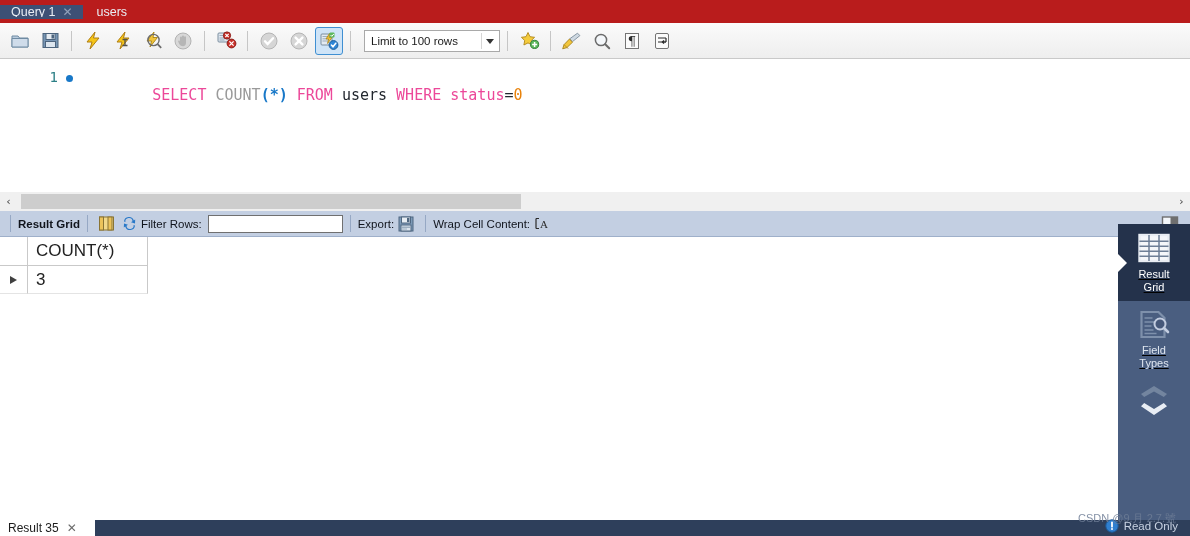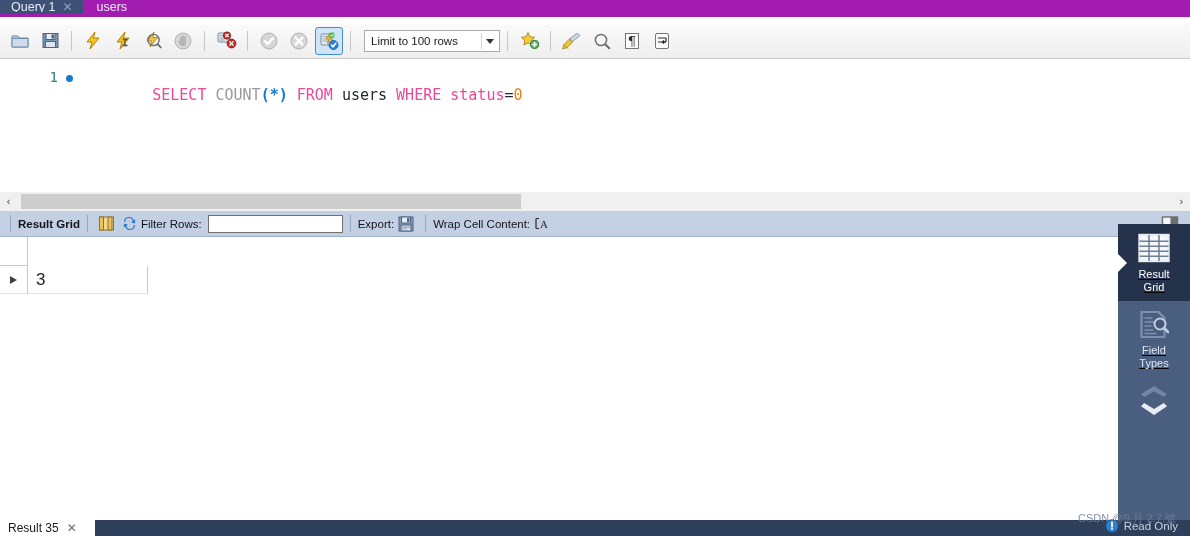--- a/index.html
+++ b/index.html
@@ -6,23 +6,23 @@
   html, body {
     width: 1190px; height: 536px;
     font-family: "Liberation Sans", sans-serif;
     background: #ffffff;
     overflow: hidden;
   }
   #app { position: relative; width: 1190px; height: 536px; }
 
   
   .tabbar {
-    position: absolute; left: 0; top: 0; width: 1190px; height: 17px;
-    background: #a21caf;
-    display: flex; align-items: flex-start;
+    position: absolute; left: 0; top: 0; width: 1190px; height: 23px;
+    background: #b91c1c;
+    display: flex; align-items: center;
   }
   .tab {
     display: flex; align-items: center; gap: 7px;
     padding: 0 10px 0 11px;
     font-size: 12.5px; color: #e9edf4;
     cursor: default; position: relative;
   }
   .tab.active { background: #3d5075; }
   .tab.active::after {
     content: ""; position: absolute; left: 0; right: 0; bottom: 0;
@@ -452,20 +452,21 @@
       <svg width="18" height="18" viewBox="0 0 18 18">
         <rect x="1.5" y="2" width="15" height="13.5" fill="#f3f6fa" stroke="#6f6f6f" stroke-width="1.4"></rect>
         <rect x="9.5" y="2" width="7" height="13.5" fill="#6f6f6f"></rect>
       </svg>
     </div>
   </div>
 
   <div class="grid">
     <div class="grid-head">
       <div class="gh-corner"></div>
+      <div class="gh-cell">COUNT(*)</div>
     </div>
     <div class="grid-row">
       <div class="gr-sel">
         <i></i>
       </div>
       <div class="gr-cell">3</div>
     </div>
   </div>
 
   <div class="rsidebar">

